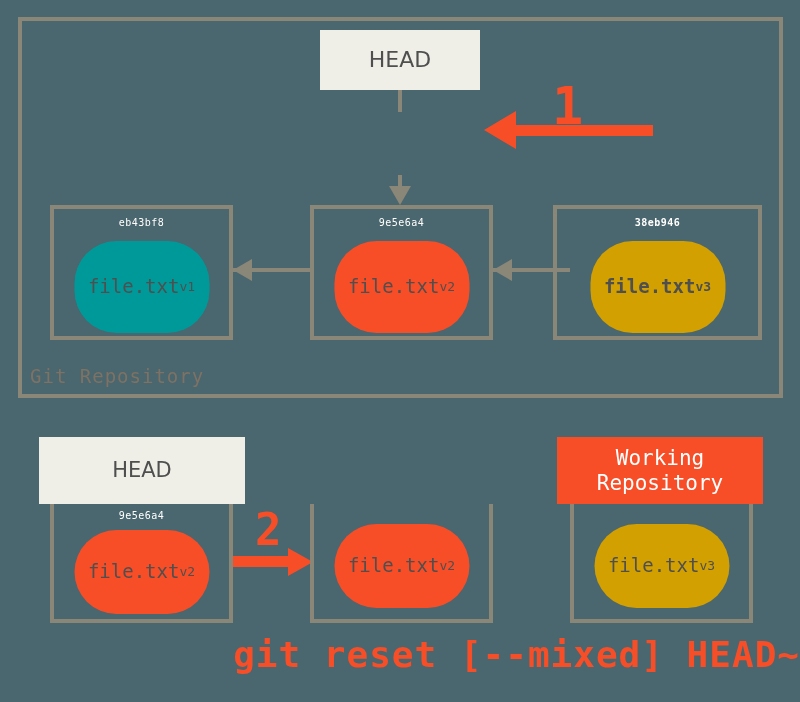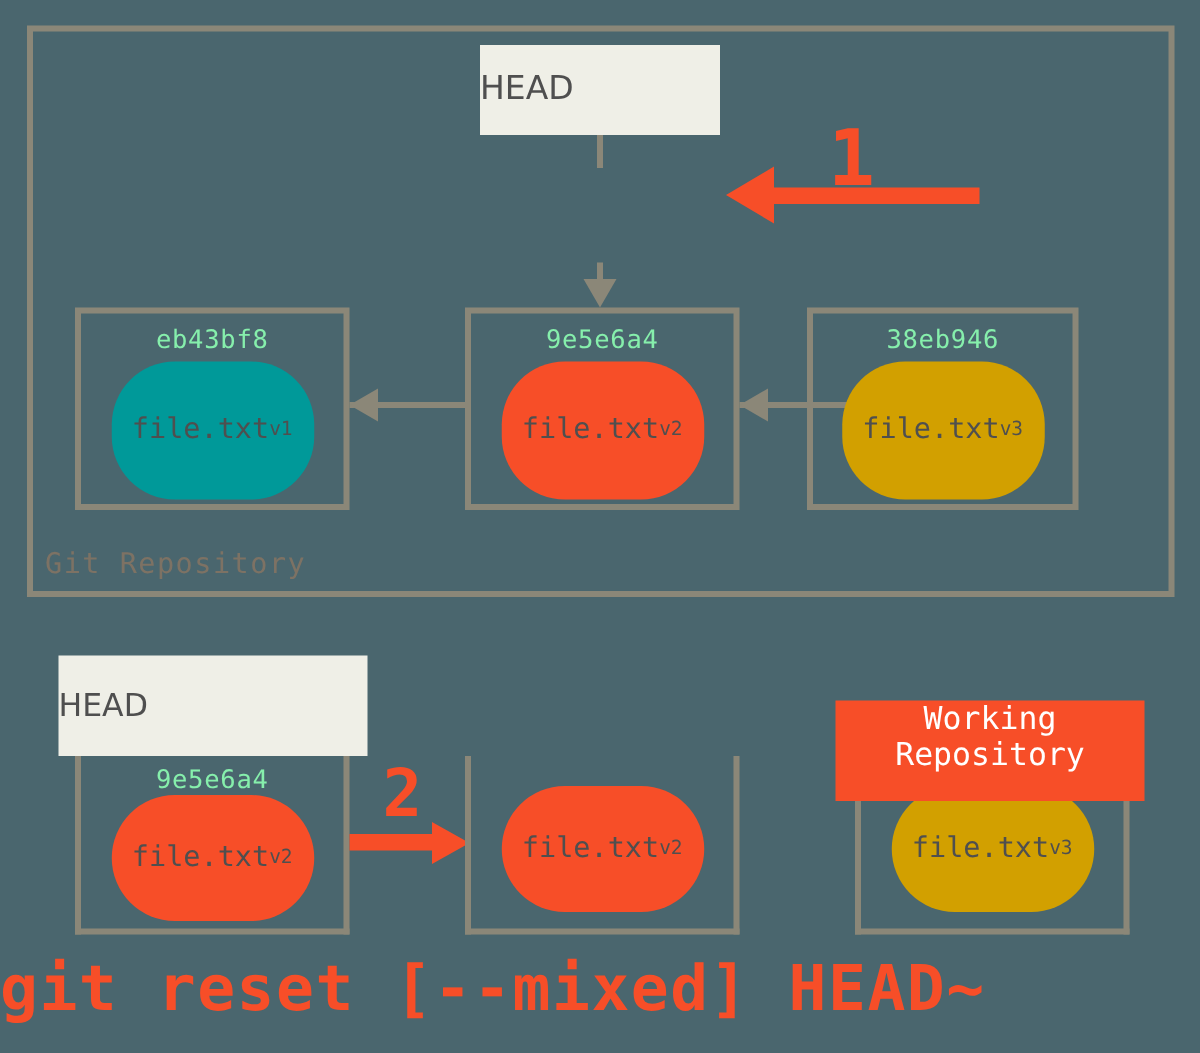--- a/index.html
+++ b/index.html
@@ -40,21 +40,21 @@
     letter-spacing: 1px;
     color: #7d7264;
     white-space: nowrap;
   }
 
   
   .labelbox {
     position: absolute;
     display: flex;
     align-items: center;
-    justify-content: flex-start;
+    justify-content: center;
     text-align: center;
     box-sizing: border-box;
     line-height: 1.15;
   }
 
   .head-top {
     left: 320px; top: 30px;
     width: 160px; height: 60px;
     background: #efefe7;
     color: #4f4f4f;
@@ -71,29 +71,29 @@
   }
 
   
   .commit-card {
     position: absolute;
     box-sizing: border-box;
     border: 4px solid #8b8778;
   }
   .commit-card.c1 { left: 50px;  top: 205px; width: 183px; height: 135px; }
   .commit-card.c2 { left: 310px; top: 205px; width: 183px; height: 135px; }
-  .commit-card.c3 { left: 538px; top: 205px; width: 181px; height: 135px; }
+  .commit-card.c3 { left: 553px; top: 205px; width: 209px; height: 135px; font-weight: bold; }
 
   .commit-hash {
     position: absolute;
     left: 0; right: 0;
     top: 8px;
     text-align: center;
-    font-size: 17px;
-    color: #86efac;
+    font-size: 10px;
+    color: #ffffff;
     letter-spacing: 0.5px;
   }
 
   .blob {
     position: absolute;
     left: 50%;
     transform: translateX(-50%);
     top: 32px;
     width: 135px;
     height: 92px;
@@ -177,21 +177,20 @@
     color: #ffffff;
     font-size: 21px;
   }
   .area-wd {
     left: 557px; top: 437px;
     width: 206px; height: 67px;
     background: #f74e28;
     color: #ffffff;
     font-size: 21px;
     flex-direction: column;
-    margin-top: 30px;
   }
 
   .area-card {
     position: absolute;
     box-sizing: border-box;
     border-left: 4px solid #8b8778;
     border-right: 4px solid #8b8778;
     border-bottom: 4px solid #8b8778;
     border-top: none;
   }
@@ -201,23 +200,23 @@
 
   .area-card .commit-hash { top: 6px; }
   .area-card .blob { top: 26px; height: 84px; }
   .area-card.a2 .blob, .area-card.a3 .blob { top: 20px; }
 
   
   .caption {
     position: absolute;
     left: 0; right: 0;
     top: 634px;
-    text-align: left;
+    text-align: right;
     color: #f74e28;
-    font-size: 42px;
+    font-size: 36px;
     font-weight: bold;
     letter-spacing: 1px;
     white-space: nowrap;
   }
 </style>
 </head>
 <body>
 
 <div class="stage">
 

